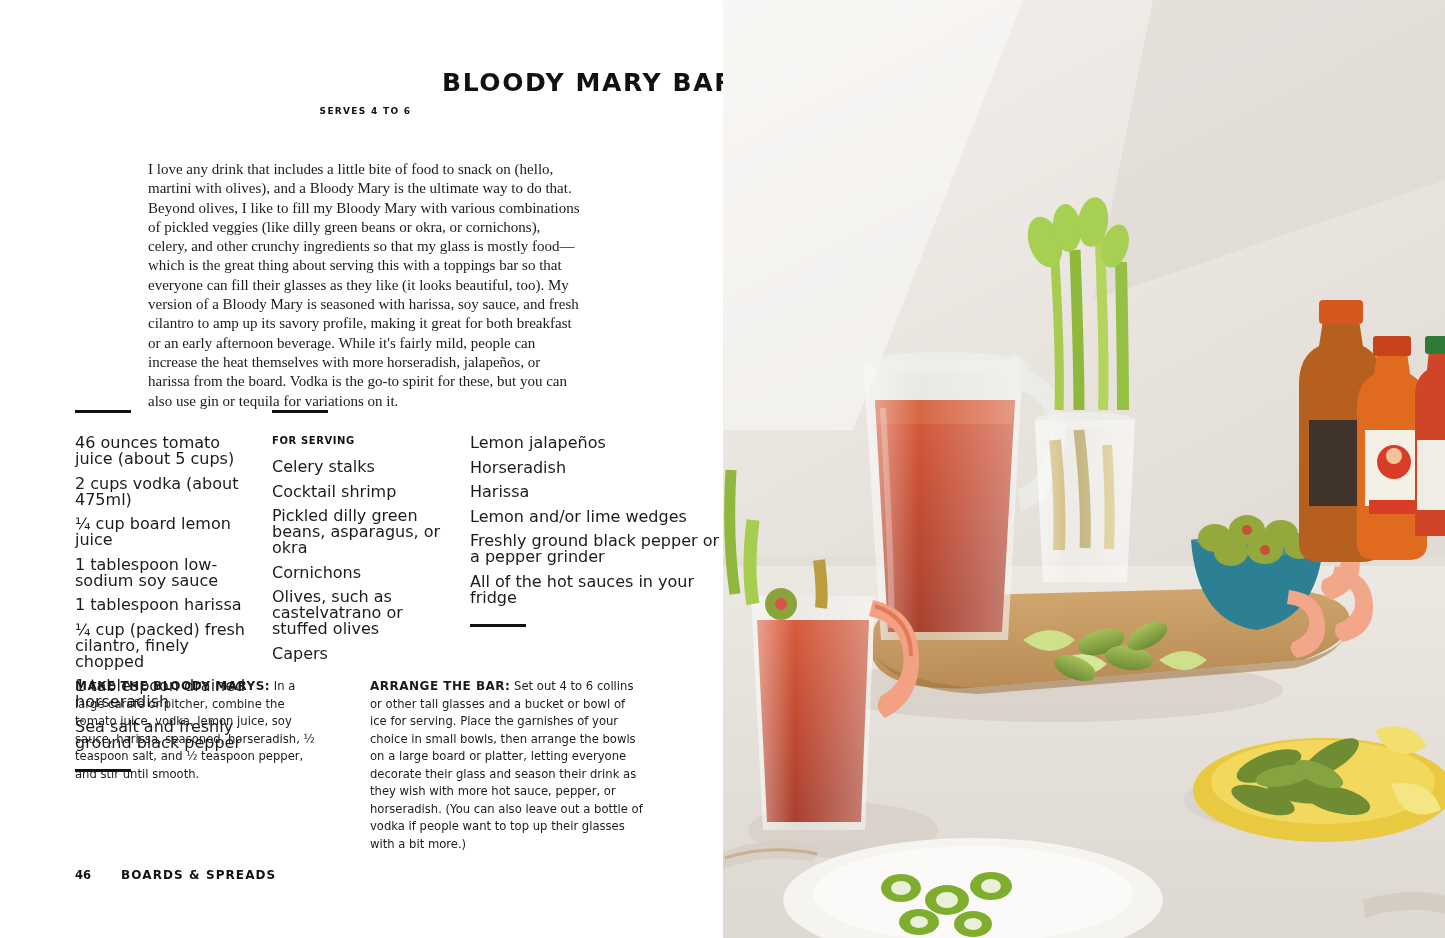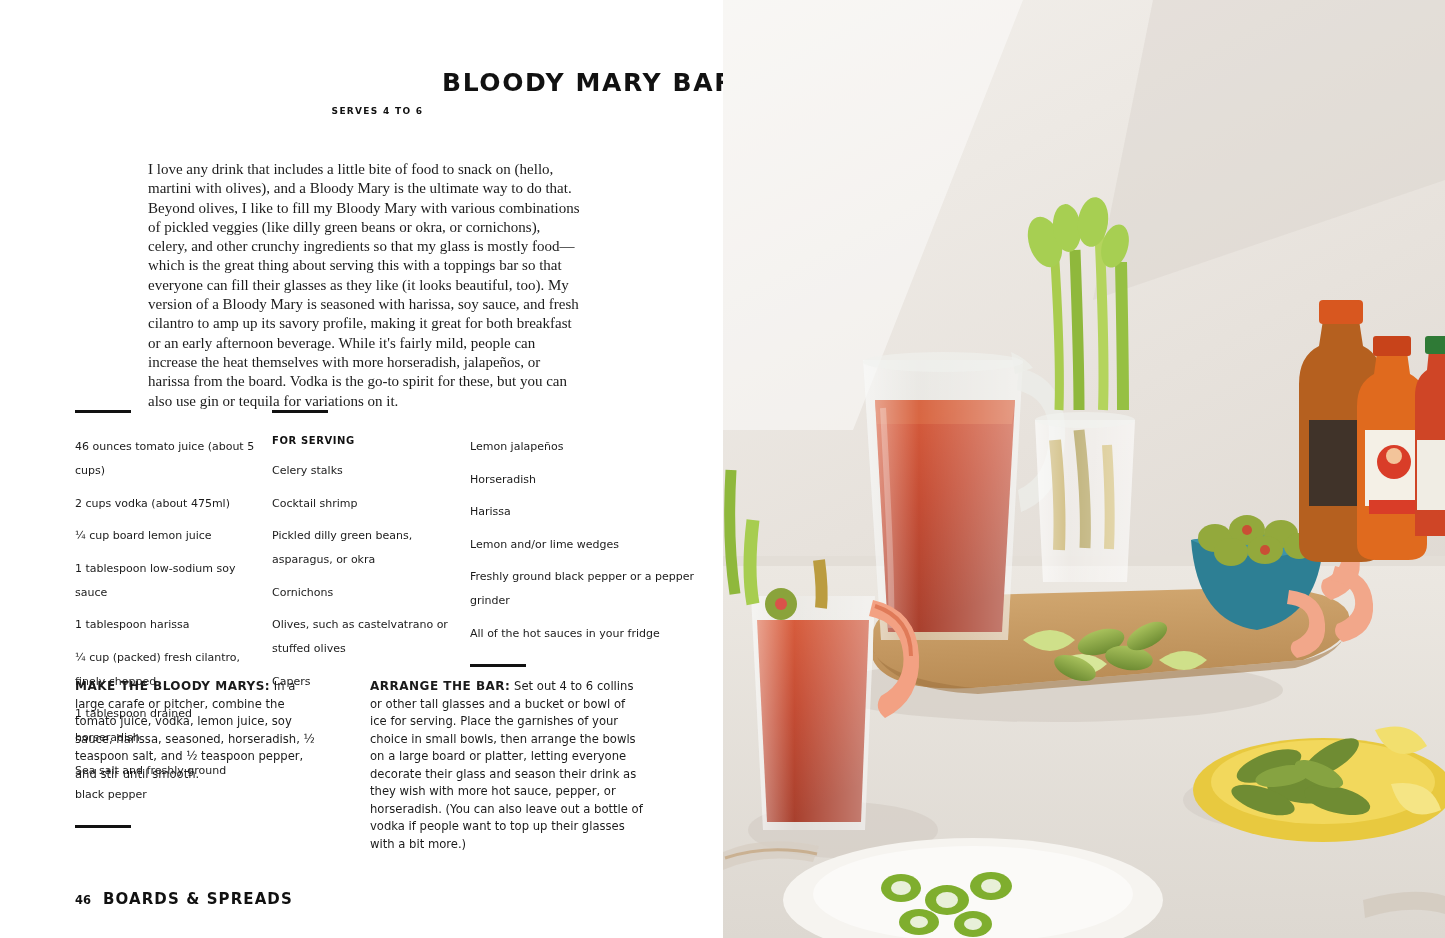--- a/index.html
+++ b/index.html
@@ -37,21 +37,21 @@
     width: 723px;
     text-align: right;
     font-family: "DejaVu Sans", sans-serif;
     font-weight: bold;
     font-size: 25px;
     letter-spacing: 1.6px;
     color: #111111;
   }
   .recipe-serves {
     position: absolute;
-    left: 16px;
+    left: 4px;
     top: 106px;
     width: 723px;
     text-align: center;
     font-family: "DejaVu Sans", sans-serif;
     font-weight: bold;
     font-size: 9px;
     letter-spacing: 1.3px;
     color: #111111;
   }
 
@@ -91,22 +91,22 @@
   .rule-bottom {
     width: 56px;
     height: 3px;
     background: #111111;
     margin-top: 18px;
   }
   .rule-bottom.short { width: 56px; }
 
   .list-item {
     font-family: "DejaVu Sans", sans-serif;
-    font-size: 11px;
-    line-height: 24px;
+    font-size: 16px;
+    line-height: 16px;
     color: #1b1b1b;
     margin-bottom: 8.5px;
   }
   .subhead {
     font-family: "DejaVu Sans", sans-serif;
     font-weight: bold;
     font-size: 10px;
     letter-spacing: 0.6px;
     color: #111111;
     margin-bottom: 13px;
@@ -132,33 +132,33 @@
   .method b {
     font-weight: bold;
     font-size: 12px;
     letter-spacing: 0.5px;
     text-transform: uppercase;
   }
 
   .footer {
     position: absolute;
     left: 75px;
-    bottom: 30px;
+    bottom: 56px;
     display: flex;
     align-items: baseline;
-    gap: 12px;
+    gap: 30px;
     font-family: "DejaVu Sans", sans-serif;
   }
   .folio {
     font-size: 11.5px;
     font-weight: bold;
     color: #111111;
   }
   .running-head {
-    font-size: 15px;
+    font-size: 12px;
     font-weight: bold;
     letter-spacing: 1.1px;
     color: #111111;
     text-align: center;
   }
 
   
   .photo-page {
     position: absolute;
     left: 723px;

